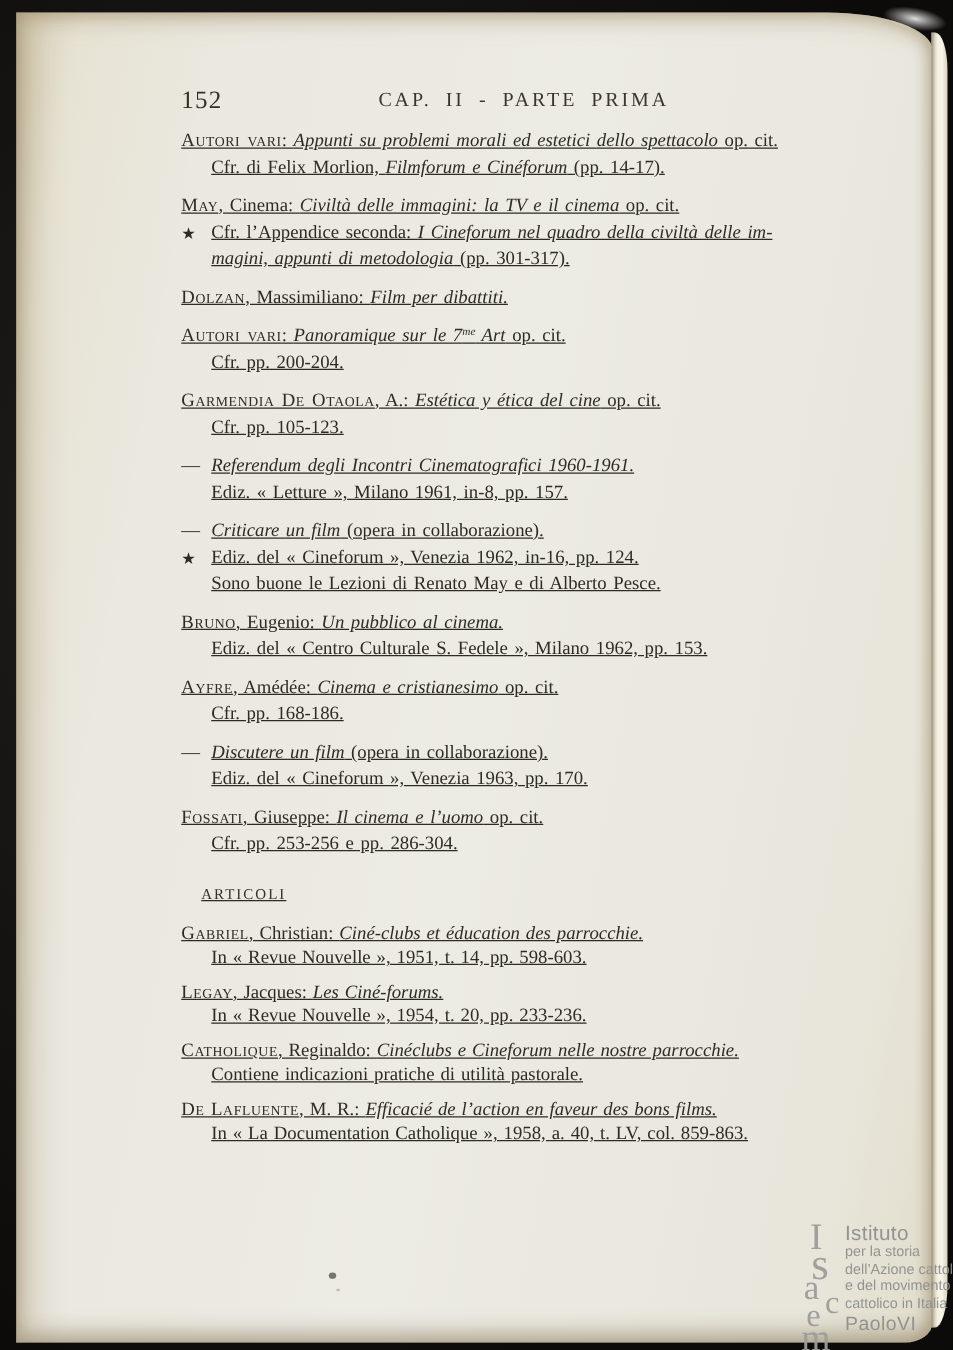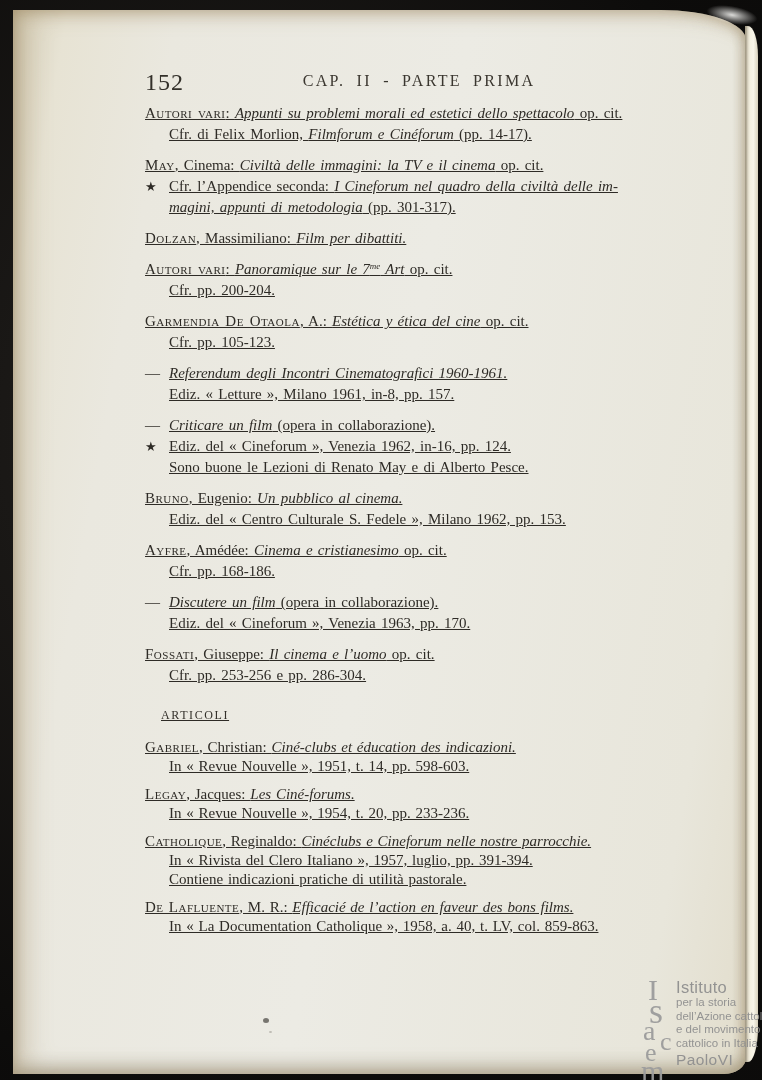--- a/index.html
+++ b/index.html
@@ -29,21 +29,21 @@
     border-bottom-right-radius:10px 34px;
     box-shadow:inset 2px 0 2px rgba(90,78,55,.35);
   }
   .edge-highlight{
     position:absolute;left:706px;top:6px;width:52px;height:18px;
     background:radial-gradient(ellipse at center, rgba(255,255,252,.85), rgba(255,255,252,0) 70%);
     transform:rotate(10deg);
   }
   
   .page-header{position:absolute;left:145px;top:72px;width:518px;color:#33302a;}
-  .pageno{position:absolute;left:0;top:-3px;font-size:24px;letter-spacing:1px;}
+  .pageno{position:absolute;left:0;top:-3px;font-size:20px;letter-spacing:1px;}
   .chapter{
     text-align:center;font-size:16px;letter-spacing:2.3px;word-spacing:5px;
     padding-left:30px;color:#3a362f;
   }
   
   .content{
     position:absolute;left:145px;top:103px;width:522px;
     color:#2e2b26;font-size:15px;text-decoration:underline;
   }
   .section{display:block;}
@@ -147,30 +147,29 @@
           <div class="line"><span class="r">Ediz. del « Cineforum », Venezia 1963, pp. 170.</span></div>
         </div>
         <div class="entry">
           <div class="line flush"><span class="sc">Fossati</span><span class="r">, Giuseppe: </span><span class="i">Il cinema e l’uomo</span><span class="r"> op. cit.</span></div>
           <div class="line"><span class="r">Cfr. pp. 253-256 e pp. 286-304.</span></div>
         </div>
       </div>
       <div class="section sec-articles">
         <div class="section-heading">ARTICOLI</div>
         <div class="entry">
-          <div class="line flush"><span class="sc">Gabriel</span><span class="r">, Christian: </span><span class="i">Ciné-clubs et éducation des indicazioni.</span></div>
+          <div class="line flush"><span class="sc">Gabriel</span><span class="r">, Christian: </span><span class="i">Ciné-clubs et éducation des parrocchie.</span></div>
           <div class="line"><span class="r">In « Revue Nouvelle », 1951, t. 14, pp. 598-603.</span></div>
         </div>
         <div class="entry">
           <div class="line flush"><span class="sc">Legay</span><span class="r">, Jacques: </span><span class="i">Les Ciné-forums.</span></div>
           <div class="line"><span class="r">In « Revue Nouvelle », 1954, t. 20, pp. 233-236.</span></div>
         </div>
         <div class="entry">
           <div class="line flush"><span class="sc">Catholique</span><span class="r">, Reginaldo: </span><span class="i">Cinéclubs e Cineforum nelle nostre parrocchie.</span></div>
-          <div class="line"><span class="r">In « Rivista del Clero Italiano », 1957, luglio, pp. 391-394.</span></div>
           <div class="line"><span class="r">Contiene indicazioni pratiche di utilità pastorale.</span></div>
         </div>
         <div class="entry">
           <div class="line flush"><span class="sc">De Lafluente</span><span class="r">, M. R.: </span><span class="i">Efficacié de l’action en faveur des bons films.</span></div>
           <div class="line"><span class="r">In « La Documentation Catholique », 1958, a. 40, t. LV, col. 859-863.</span></div>
         </div>
       </div>
     </div>
 
   <div class="speck1"></div>

